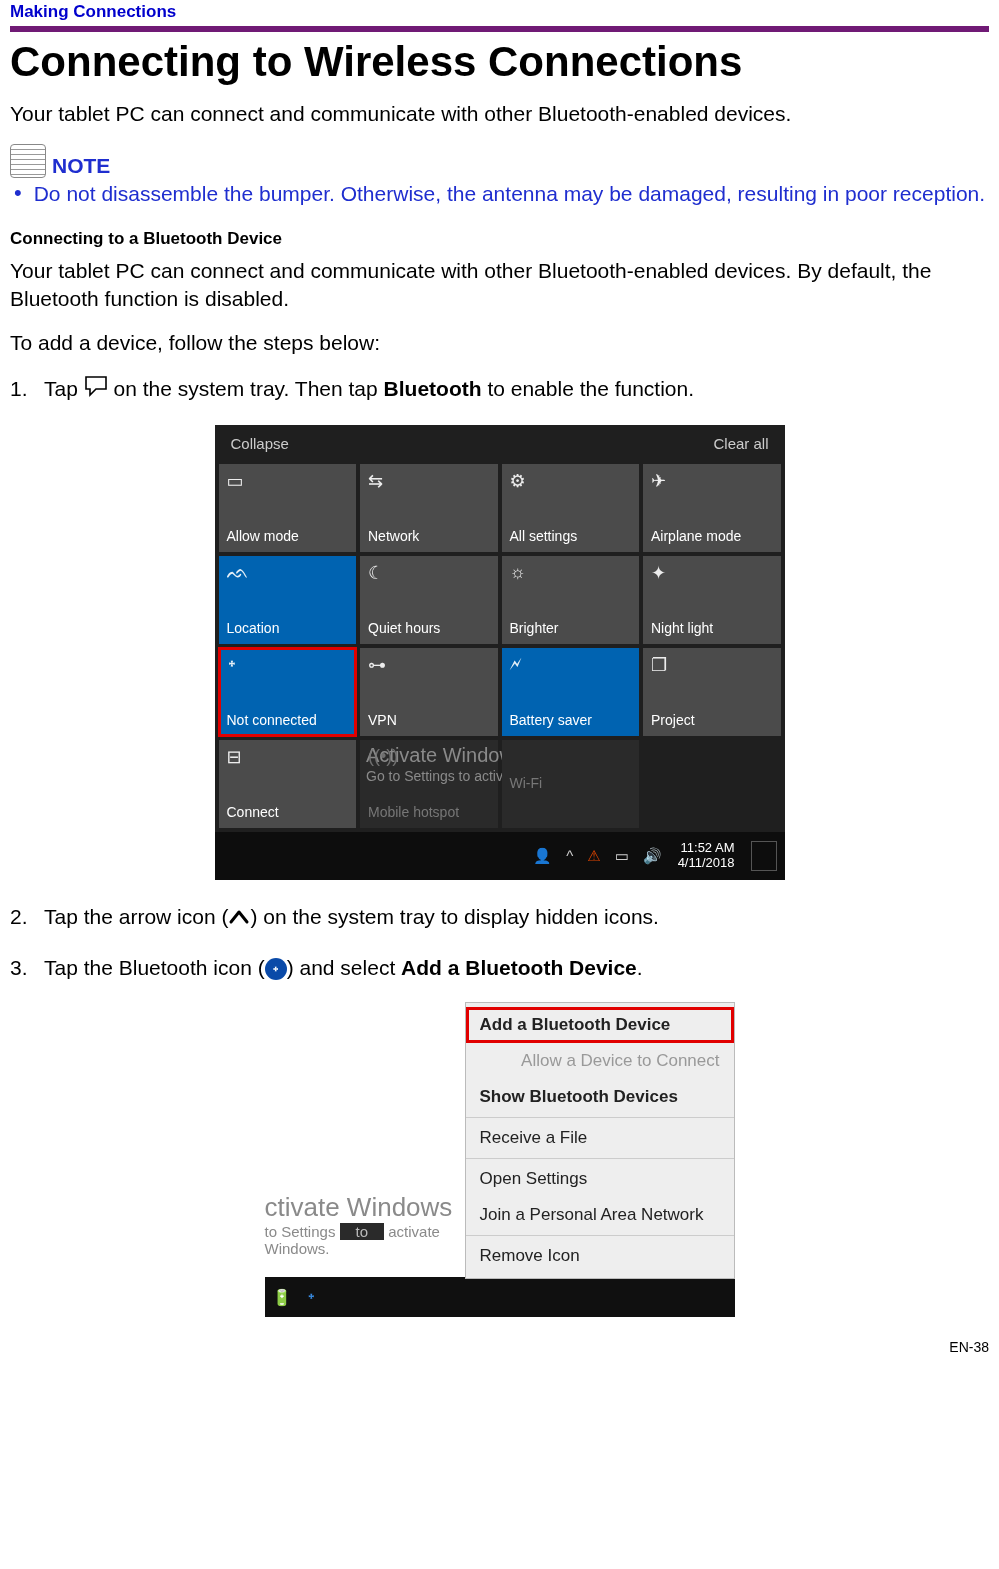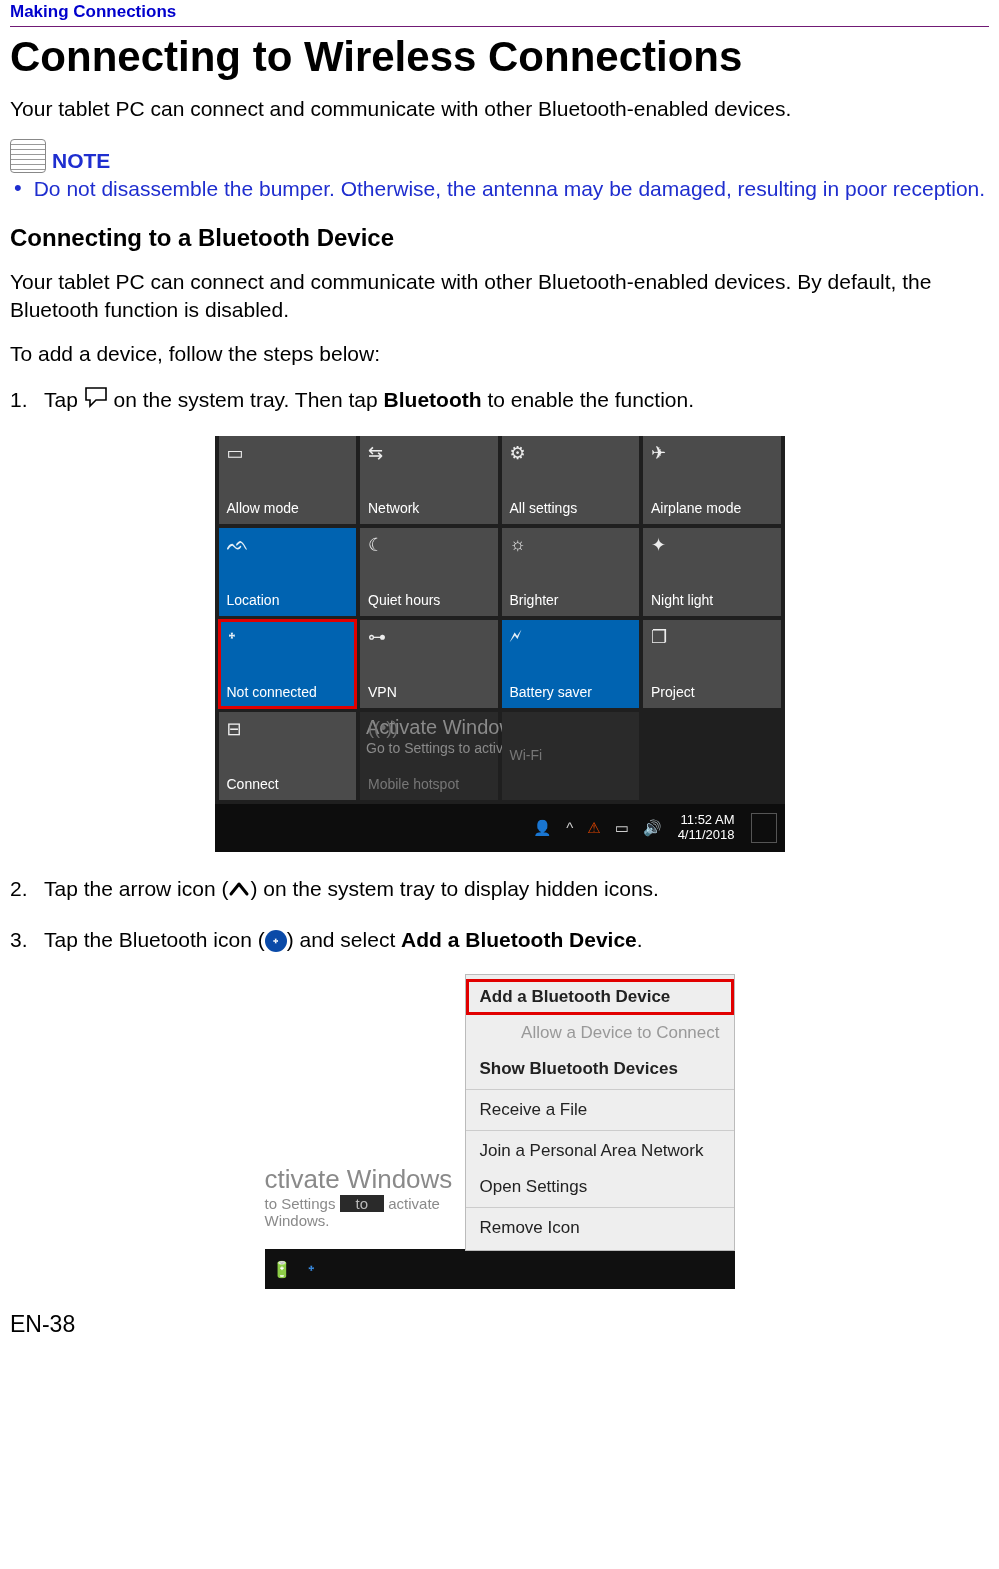--- a/index.html
+++ b/index.html
@@ -8,21 +8,21 @@
     width: 999px;
     background: #fff;
     color: #000;
     padding: 0 10px;
   }
   .page-header {
     color: #0000CC;
     font-weight: bold;
     font-size: 17px;
     padding: 2px 0 4px 0;
-    border-bottom: 1px solid #701a75;
+    border-bottom: 6px solid #701a75;
     margin-bottom: 2px;
   }
   h1.main-title {
     font-size: 42px;
     font-weight: bold;
     margin: 6px 0 14px 0;
   }
   .body-text {
     font-size: 21px;
     line-height: 1.35;
@@ -46,23 +46,23 @@
   .note-bullet {
     color: #1F2ECF;
     font-size: 21px;
     display: flex;
     gap: 12px;
     line-height: 1.35;
     padding-left: 4px;
   }
   .note-bullet .bullet { font-size: 22px; line-height: 1.2; }
   h2.sub-heading {
-    font-size: 24px;
+    font-size: 17px;
     font-weight: bold;
-    margin-bottom: 16px;
+    margin-bottom: 8px;
   }
   ol.steps { list-style: none; counter-reset: s; }
   ol.steps > li {
     counter-increment: s;
     font-size: 21px;
     line-height: 1.4;
     margin-bottom: 20px;
     display: flex;
     gap: 8px;
   }
@@ -176,21 +176,21 @@
   .ctx-sep { height:1px; background:#ccc; margin: 2px 0; }
   .ctx-taskbar {
     width: 470px;
     background: #101010;
     height: 40px;
     display: flex; align-items:center; gap:14px;
     padding-left: 8px;
     margin-top: -2px;
   }
   .ctx-taskbar span { color:#ccc; font-size:16px; }
-  .page-number { text-align:left; font-size:23px; margin-top: 14px; }
+  .page-number { text-align:right; font-size:14px; margin-top: 14px; }
 </style>
 </head>
 <body>
 
 <div class="page-header">Making Connections</div>
 
 <h1 class="main-title">Connecting to Wireless Connections</h1>
 
 <p class="body-text">Your tablet PC can connect and communicate with other Bluetooth-enabled devices.</p>
 
@@ -215,20 +215,24 @@
     <span>
       <span>Tap </span><span class="inline-icon speech-icon"><svg viewBox="0 0 24 22">
             <path d="M2 2 H22 V14 H12 L6 20 V14 H2 Z" fill="none" stroke="#000" stroke-width="1.6"></path>
           </svg></span><span> on the system tray. Then tap </span><strong>Bluetooth</strong><span> to enable the function.</span>
     </span>
   </li>
 </ol>
 
 <div class="screenshot-wrap">
   <div class="action-center">
+    <div class="ac-top">
+      <span>Collapse</span>
+      <span>Clear all</span>
+    </div>
     <div class="ac-grid">
       <div class="tile gray">
           <span class="t-icon">▭</span>
           <span>Allow mode</span>
         </div>
       <div class="tile gray">
           <span class="t-icon">⇆</span>
           <span>Network</span>
         </div>
       <div class="tile gray">
@@ -328,22 +332,22 @@
         <div class="w1">ctivate Windows</div>
         <div><span> to Settings </span><span style="color:#bbb; background:#2a2a2a; padding:0 16px;">to</span> <span>activate Windows.</span></div>
       </div>
       <div class="ctx-menu">
         <div class="ctx-item hl bold">Add a Bluetooth Device</div>
         <div class="ctx-item disabled">Allow a Device to Connect</div>
         <div class="ctx-item bold">Show Bluetooth Devices</div>
         <div class="ctx-sep"></div>
         <div class="ctx-item">Receive a File</div>
         <div class="ctx-sep"></div>
+        <div class="ctx-item">Open Settings</div>
         <div class="ctx-item">Join a Personal Area Network</div>
-        <div class="ctx-item">Open Settings</div>
         <div class="ctx-sep"></div>
         <div class="ctx-item">Remove Icon</div>
       </div>
     </div>
     <div class="ctx-taskbar">
       <span>🔋</span>
       <span style="color:#3a8ee6;">᛭</span>
     </div>
   </div>
 </div>

